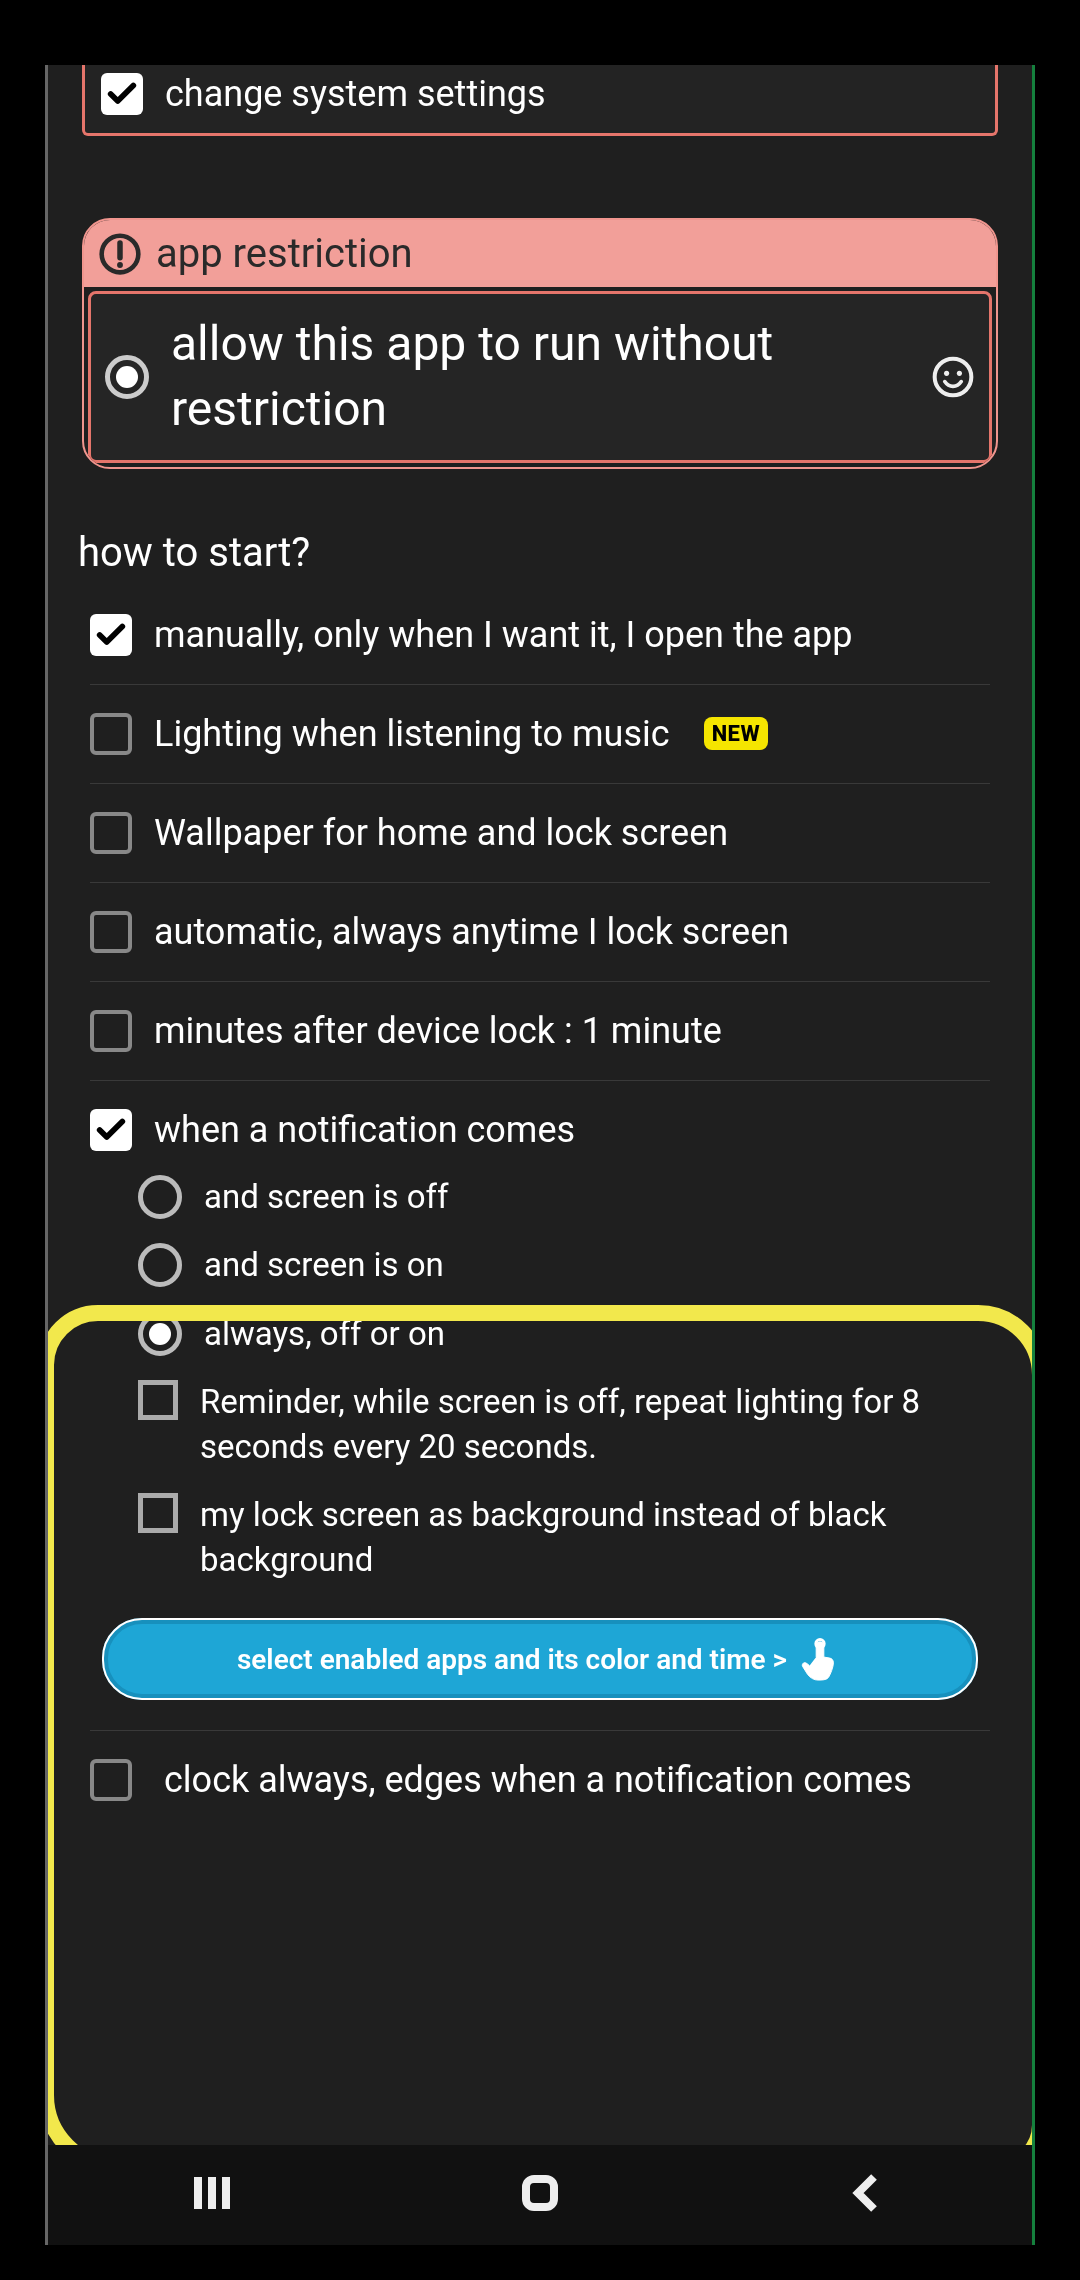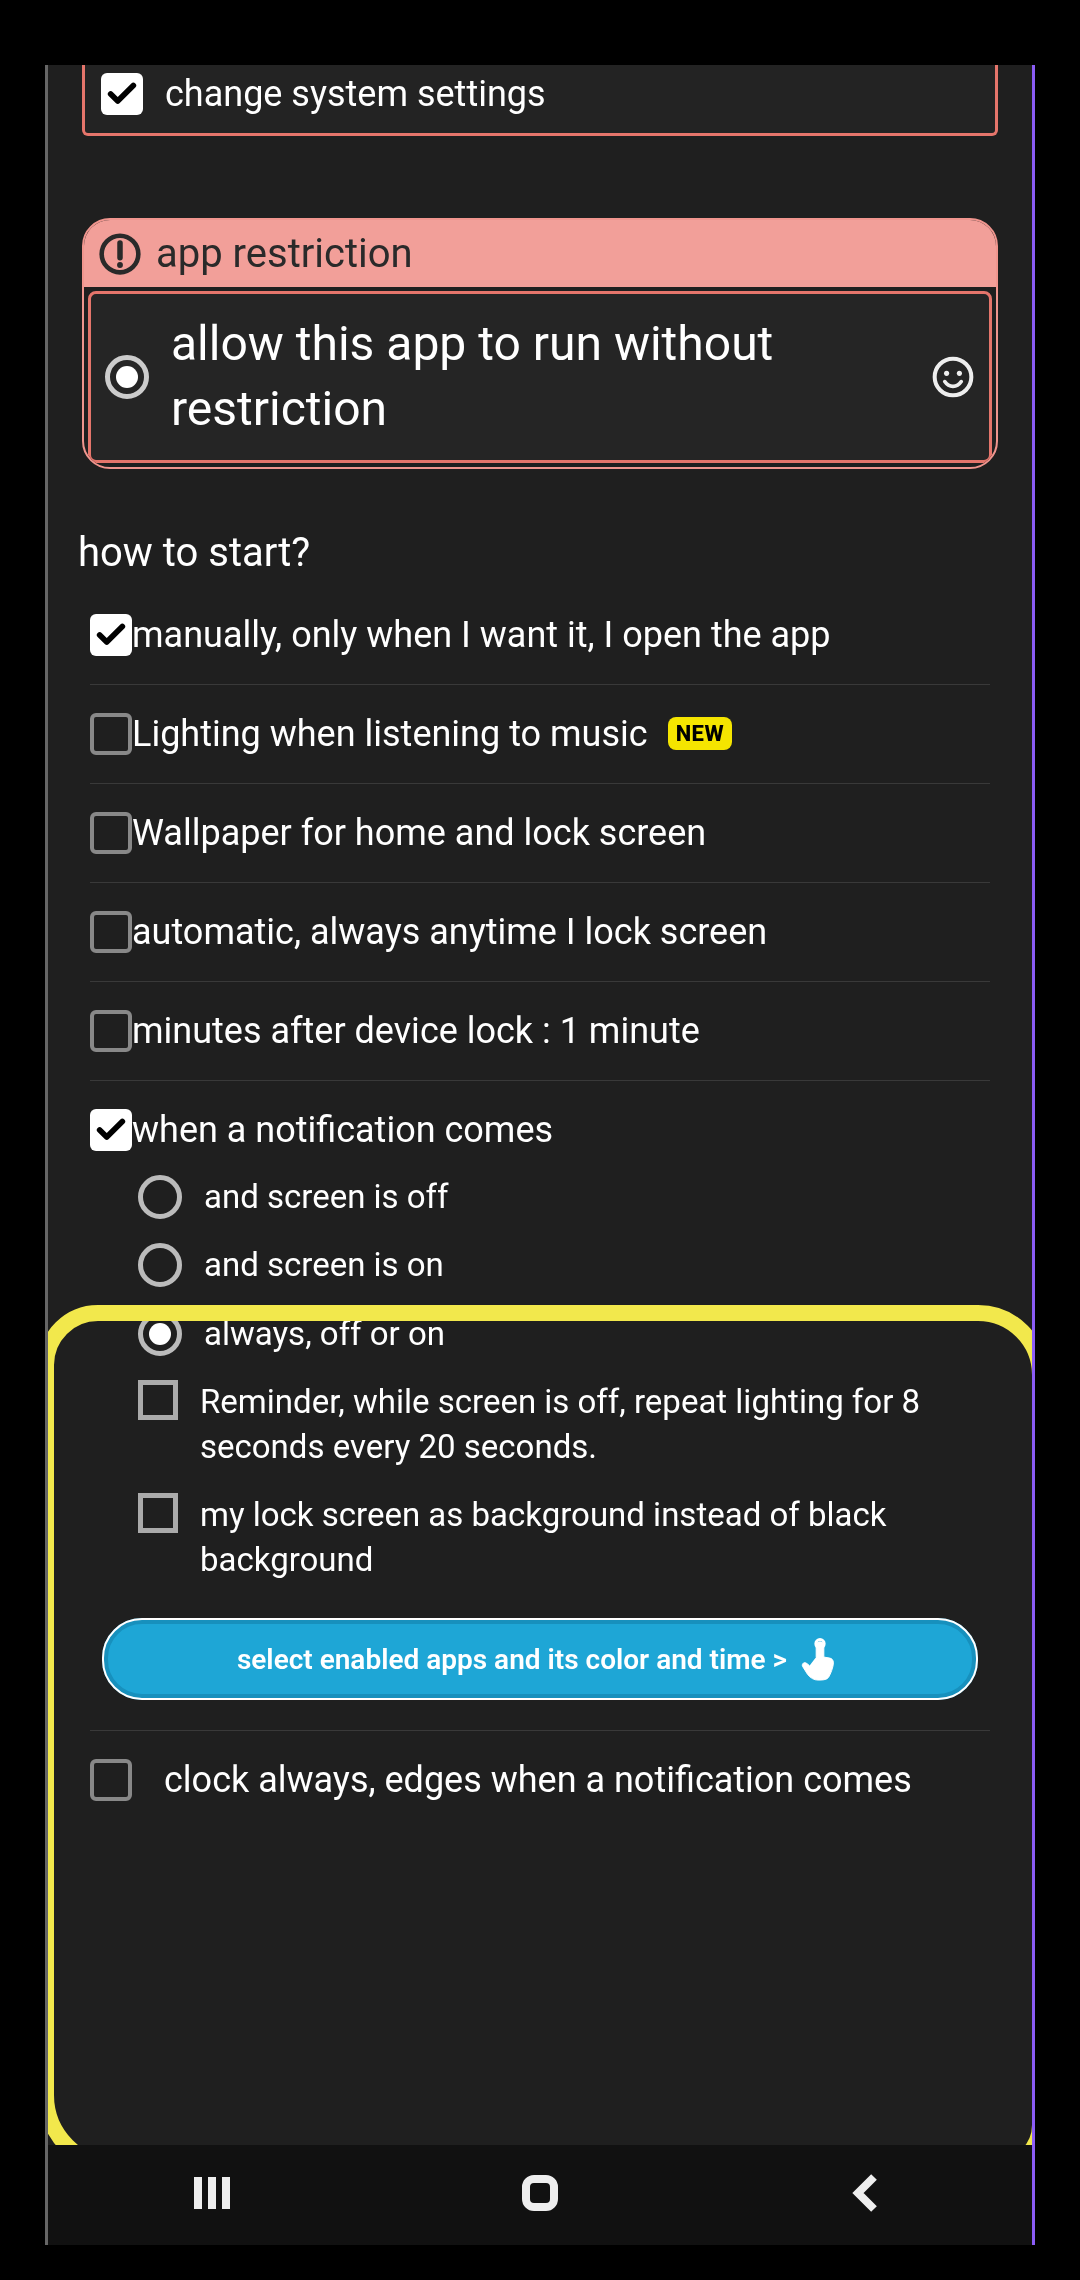--- a/index.html
+++ b/index.html
@@ -20,21 +20,21 @@
     border-radius: 70px;
     pointer-events: none;
     z-index: 100;
   }
   .screen {
     position: absolute;
     top: 65px; left: 45px; right: 45px; bottom: 35px;
     background: #1f1f1f;
     overflow: hidden;
     border-left: 3px solid #666;
-    border-right: 3px solid #8b5cf6;
+    border-right: 3px solid #15803d;
   }
   .content {
     padding: 0 20px;
   }
   
   .top-permission-box {
     border: 3px solid #e5756b;
     border-top: none;
     border-radius: 0 0 6px 6px;
     padding: 8px 16px 18px 16px;
@@ -112,35 +112,36 @@
   .radio-text { flex: 1; }
   
   .section-heading {
     font-size: 40px;
     margin: 60px 0 10px 10px;
     color: #fff;
   }
   .list-row {
     display: flex;
     align-items: center;
+    gap: 22px;
     padding: 28px 0;
     font-size: 36px;
     border-bottom: 1px solid #393939;
     margin: 0 22px;
   }
   .list-row:last-of-type { border-bottom: none; }
   .list-row .checkbox { margin-left: 0; }
   .new-badge {
     background: #f5e500;
     color: #000;
     font-weight: 800;
     font-size: 22px;
     padding: 4px 8px;
     border-radius: 8px;
-    margin-left: 20px;
+    margin-left: 12px;
     letter-spacing: 0.5px;
   }
   .sub-group {
     margin-left: 70px;
     padding-right: 20px;
   }
   .sub-row {
     display: flex;
     align-items: flex-start;
     gap: 22px;

